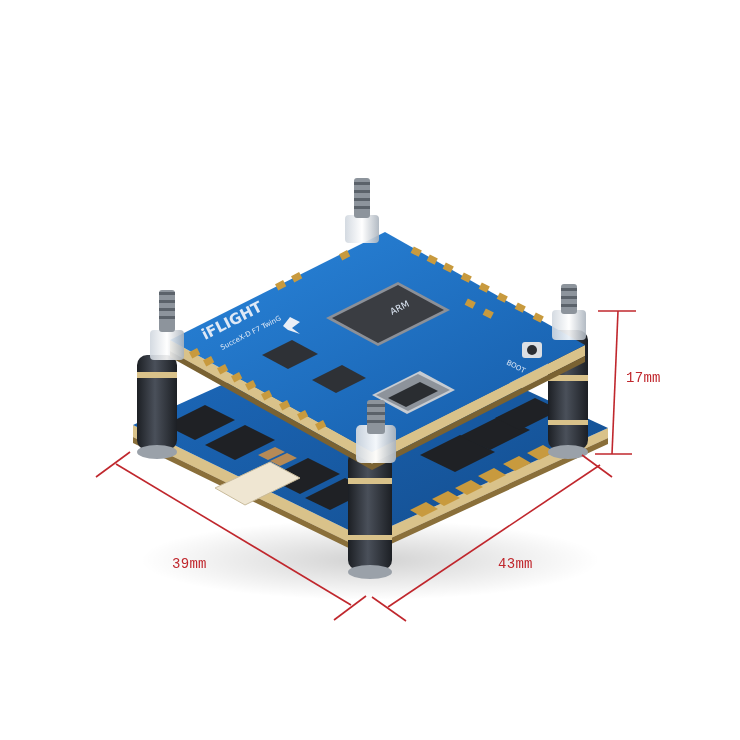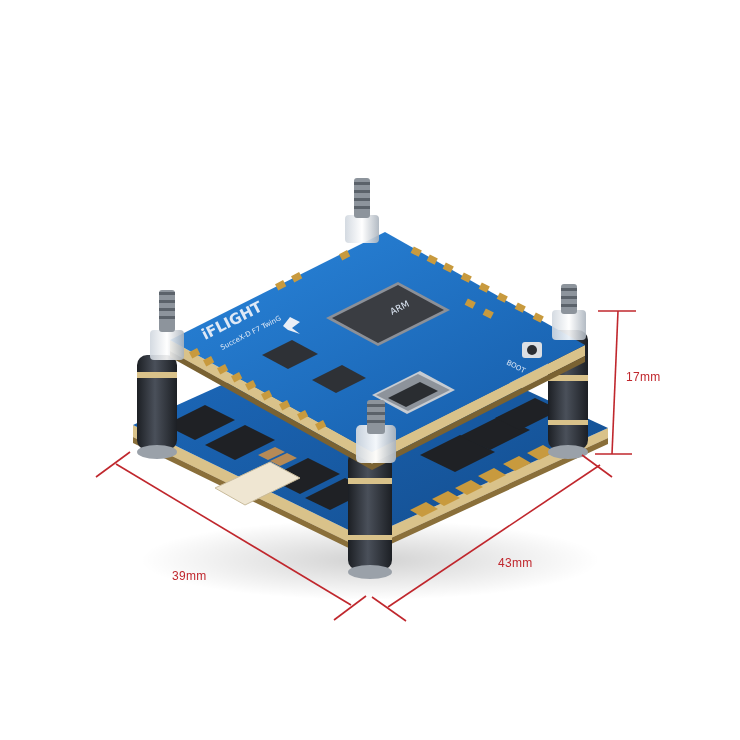--- a/index.html
+++ b/index.html
@@ -1,20 +1,20 @@
 <!DOCTYPE html>
 <html><head>
 <meta charset="utf-8">
 <style>
   html, body { margin: 0; padding: 0; background: #ffffff; }
   body { width: 740px; height: 740px; overflow: hidden; position: relative; font-family: "DejaVu Sans", sans-serif; }
   #stage { position: absolute; left: 0; top: 0; width: 740px; height: 740px; }
-  .dim-label { position: absolute; font-family: Liberation Sans, sans-serif; font-size: 12px; letter-spacing: 0.3px; }
+  .dim-label { position: absolute; font-family: Liberation Mono, monospace; font-size: 14px; letter-spacing: 0.3px; }
   #label-height { left: 626px; top: 370px; }
-  #label-width { left: 172px; top: 569px; }
+  #label-width { left: 172px; top: 556px; }
   #label-depth { left: 498px; top: 556px; }
   .pcb-text { font-family: "DejaVu Sans", sans-serif; fill: #dfe9f6; }
 </style>
 </head>
 <body>
 
 <div id="stage">
   <svg width="740" height="740" viewBox="0 0 740 740" xmlns="http://www.w3.org/2000/svg">
     <defs>
       <linearGradient id="gTop" x1="0" y1="0" x2="1" y2="1">

